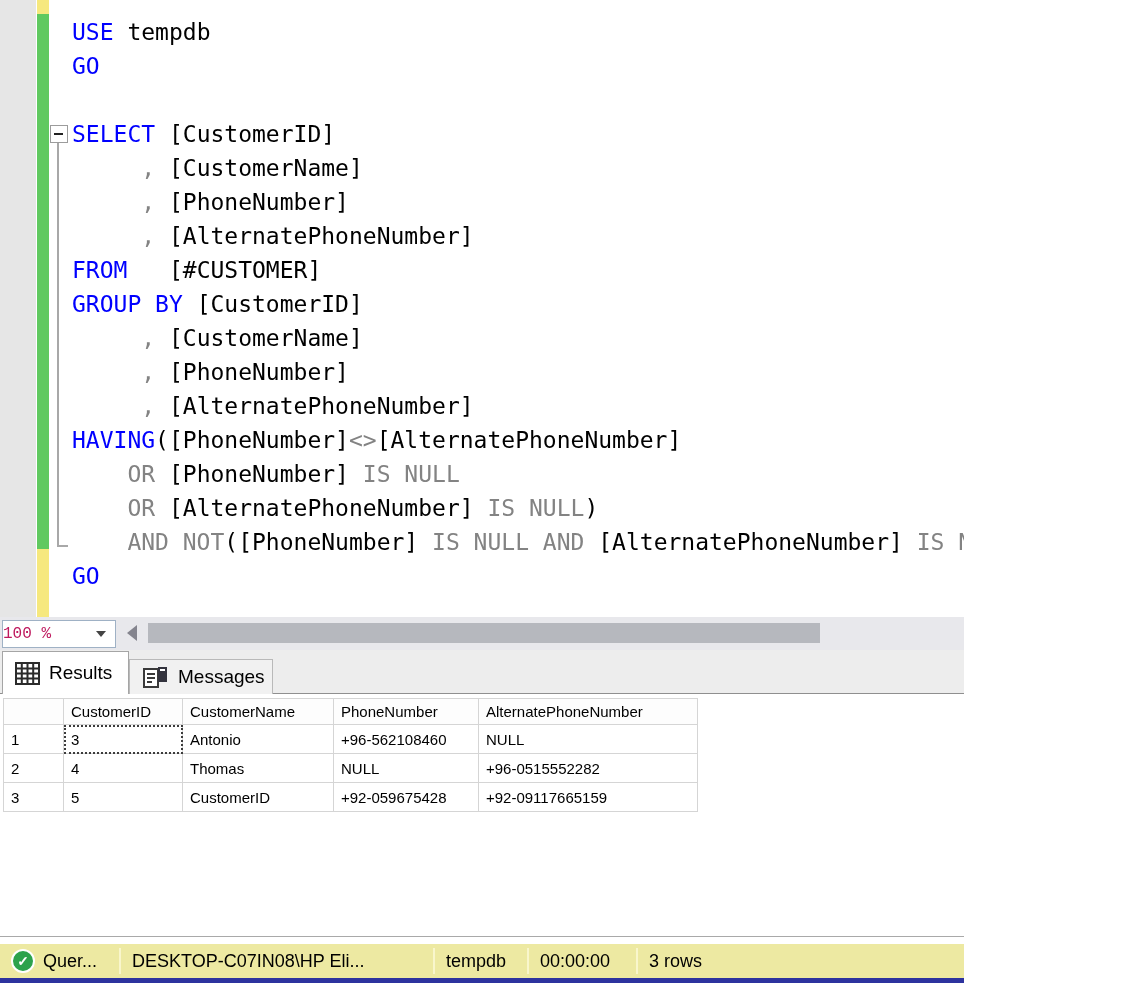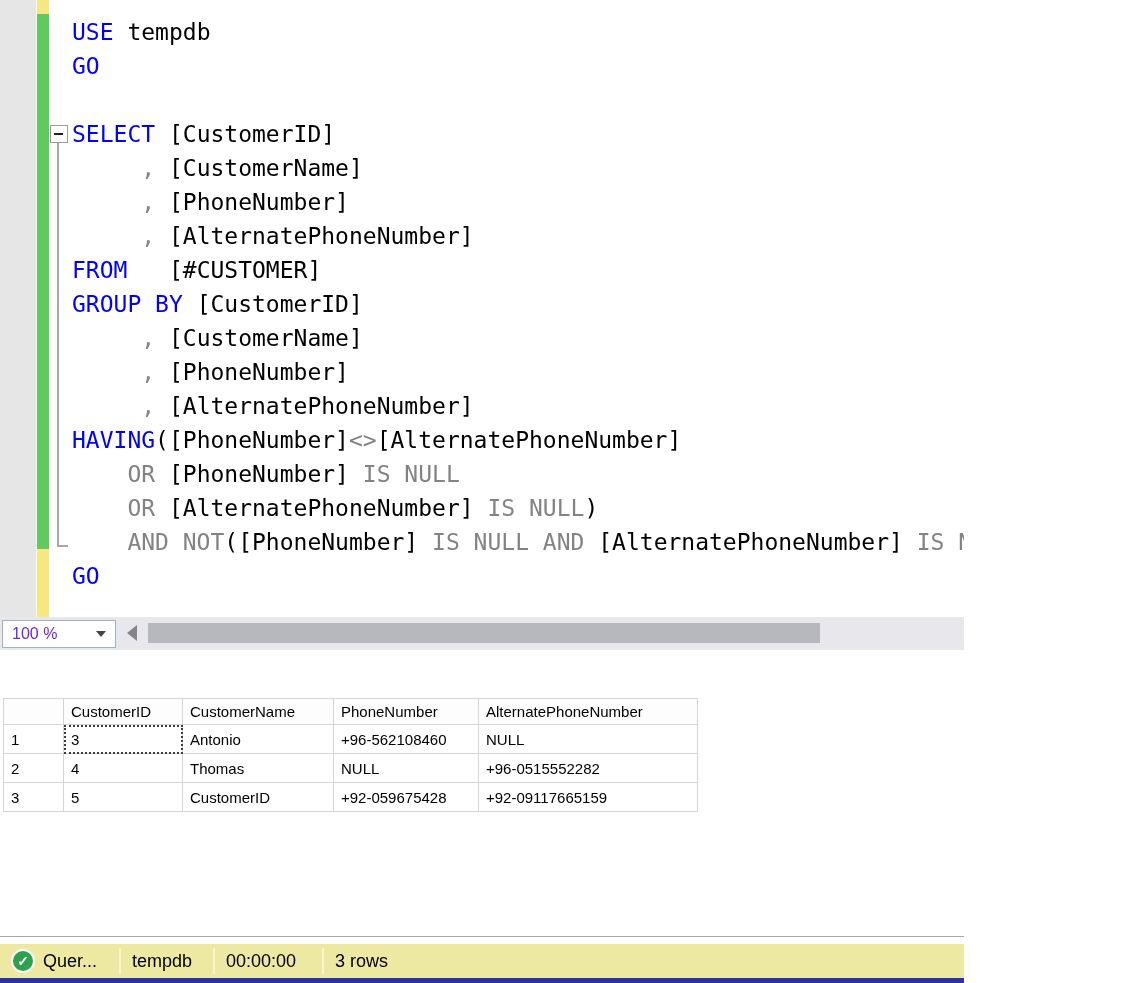--- a/index.html
+++ b/index.html
@@ -36,21 +36,21 @@
   .v-caret{position:absolute;left:0;top:395px;width:18px;height:6px;background:#1E2BC8;}
   .v-thumb{position:absolute;left:8px;top:145px;width:9px;height:118px;background:#C2C3C9;opacity:.85;}
   .v-arrow{position:absolute;left:4px;width:0;height:0;border-left:5px solid transparent;border-right:5px solid transparent;}
   .v-arrow.up{top:2px;border-bottom:7px solid #9A9CA6;}
   .v-arrow.down{top:606px;border-top:7px solid #9A9CA6;}
 
   
   .hrow{position:absolute;left:0;top:617px;width:1135px;height:33px;background:#E8E8EC;}
   .zoom-box{position:absolute;left:2px;top:3px;width:112px;height:26px;background:#fff;
             border:1px solid #9FB1C5;display:flex;align-items:center;}
-  .zoom-label{font-size:16px;color:#6d28d9;padding-left:9px;flex:1;}
+  .zoom-label{font-size:16px;color:#be185d;flex:1;font-family:Liberation Mono, monospace;}
   .zoom-arrow{width:0;height:0;border-left:5px solid transparent;border-right:5px solid transparent;
               border-top:6px solid #444;margin-right:9px;}
   .h-arrow{position:absolute;top:8px;width:0;height:0;border-top:8px solid transparent;border-bottom:8px solid transparent;}
   .h-arrow.left{left:127px;border-right:10px solid #84848E;}
   .h-arrow.right{left:1090px;border-left:10px solid #73737F;}
   .h-thumb{position:absolute;left:148px;top:6px;width:672px;height:20px;background:#B6B8BE;}
 
   
   .tabbar{position:absolute;left:0;top:650px;width:1135px;height:44px;background:#EDEDED;
           border-bottom:1px solid #8F8F8F;box-sizing:border-box;}
@@ -116,20 +116,42 @@
   <div class="hrow">
     <div class="zoom-box">
       <span class="zoom-label">100 %</span>
       <span class="zoom-arrow"></span>
     </div>
     <div class="h-arrow left"></div>
     <div class="h-thumb"></div>
     <div class="h-arrow right"></div>
   </div>
 
+  <div class="tabbar">
+    <div class="tab tab-results">
+      <span class="tab-icon">
+        <svg width="25" height="23" viewBox="0 0 25 23">
+          <rect x="1" y="1" width="23" height="21" fill="#fff" stroke="#2B2B2B" stroke-width="2"></rect>
+          <path d="M1 6.5 H24 M1 11.5 H24 M1 16.5 H24 M6.8 1 V22 M12.5 1 V22 M18.2 1 V22" stroke="#2B2B2B" stroke-width="2"></path>
+        </svg>
+      </span>
+      <span class="tab-label">Results</span>
+    </div>
+    <div class="tab tab-messages">
+      <span class="tab-icon">
+        <svg width="27" height="24" viewBox="0 0 27 24">
+          <rect x="2" y="4" width="14" height="18" fill="#fff" stroke="#3A3A3A" stroke-width="2"></rect>
+          <path d="M5 9 H13 M5 13 H13 M5 17 H10" stroke="#3A3A3A" stroke-width="2"></path>
+          <rect x="16" y="2" width="9" height="15" fill="#33333D"></rect>
+          <path d="M18 5 H23" stroke="#fff" stroke-width="2"></path>
+        </svg>
+      </span>
+      <span class="tab-label">Messages</span>
+    </div>
+  </div>
 
   <div class="results-pane">
     <table class="grid">
       <colgroup>
         <col style="width:60px">
           <col style="width:119px">
           <col style="width:151px">
         <col style="width:145px">
           <col style="width:219px">
       </colgroup>
@@ -166,20 +188,23 @@
           </tr>
         </tbody>
     </table>
   </div>
 
   <div class="statusbar">
     <div class="sb-seg" style="width:121px">
       <span class="sb-check">✓</span>
       <span>Quer...</span>
     </div>
+    <div class="sb-seg" style="width:314px">
+      <span>DESKTOP-C07IN08\HP Eli...</span>
+    </div>
     <div class="sb-seg" style="width:94px">
       <span>tempdb</span>
     </div>
     <div class="sb-seg" style="width:109px">
       <span>00:00:00</span>
     </div>
     <div class="sb-seg" style="flex:1">
       <span>3 rows</span>
     </div>
   </div>

